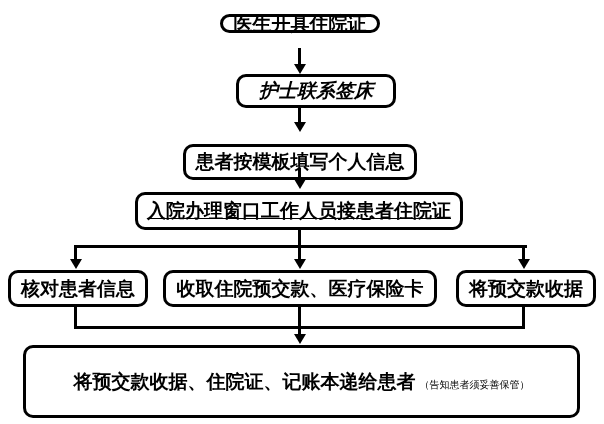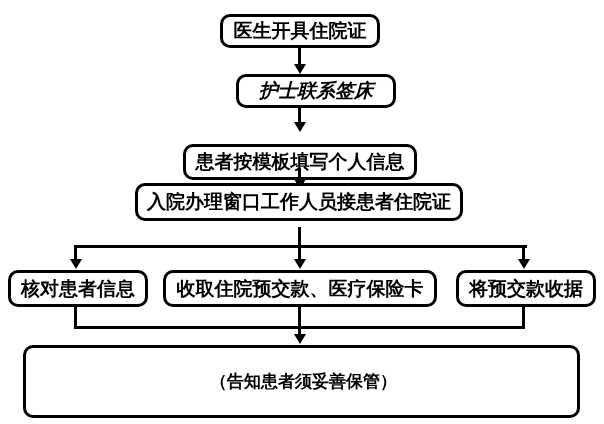--- a/index.html
+++ b/index.html
@@ -27,58 +27,58 @@
     line-height: 1.15;
     white-space: nowrap;
   }
   .node.final {
     flex-direction: column;
     justify-content: center;
     gap: 6px;
     font-size: 19px;
   }
   .final-line { display: flex; align-items: baseline; justify-content: center; white-space: nowrap; }
-  .final-note { font-size: 17px; font-weight: bold; margin-left: 4px; }
+  .final-note { font-size: 10px; font-weight: normal; margin-left: 4px; }
   .vline { position: absolute; width: 3px; background: #000000; }
   .hline { position: absolute; height: 3px; background: #000000; }
   .arrowhead {
     position: absolute;
     width: 0; height: 0;
     border-left: 6px solid transparent;
     border-right: 6px solid transparent;
     border-top: 10px solid #000000;
   }
 </style>
 </head>
 <body>
 
 <div id="canvas">
 
-  <div class="node" style="left:220px; top:14px; width:160px; height:34px;">
+  <div class="node" style="left:220px; top:14px; width:160px; height:19px;">
     <span>医生开具住院证</span>
   </div>
 
   <div class="vline" style="left:298px; top:48px; height:17px;"></div>
   <div class="arrowhead" style="left:294px; top:64px;"></div>
 
   <div class="node" style="left:236px; top:74px; width:160px; height:34px;font-style:italic;">
     <span>护士联系签床</span>
   </div>
 
   <div class="vline" style="left:298px; top:108px; height:15px;"></div>
   <div class="arrowhead" style="left:294px; top:122px;"></div>
 
   <div class="node" style="left:183px; top:132px; width:234px; height:36px;margin-top:12px;">
     <span>患者按模板填写个人信息</span>
   </div>
 
   <div class="vline" style="left:298px; top:168px; height:12px;"></div>
   <div class="arrowhead" style="left:294px; top:179px;"></div>
 
-  <div class="node" style="left:135px; top:183px; width:328px; height:38px;">
+  <div class="node" style="left:135px; top:192px; width:328px; height:38px;text-decoration:underline;">
     <span>入院办理窗口工作人员接患者住院证</span>
   </div>
 
   <div class="vline" style="left:298px; top:227px; height:33px;"></div>
   <div class="hline" style="left:74px; top:245px; width:453px;"></div>
   <div class="vline" style="left:74px; top:245px; height:15px;"></div>
   <div class="vline" style="left:522px; top:245px; height:15px;"></div>
   <div class="arrowhead" style="left:70px; top:259px;"></div>
   <div class="arrowhead" style="left:294px; top:259px;"></div>
   <div class="arrowhead" style="left:518px; top:259px;"></div>
@@ -94,17 +94,18 @@
   </div>
 
   <div class="vline" style="left:74px; top:307px; height:22px;"></div>
   <div class="vline" style="left:522px; top:307px; height:22px;"></div>
   <div class="hline" style="left:74px; top:326px; width:451px;"></div>
   <div class="vline" style="left:298px; top:307px; height:28px;"></div>
   <div class="arrowhead" style="left:294px; top:334px;"></div>
 
   <div class="node final" style="left:23px; top:345px; width:557px; height:73px;">
     <div class="final-line">
+      <span>将预交款收据、住院证、记账本递给患者</span>
       <span class="final-note">（告知患者须妥善保管）</span>
     </div>
   </div>
 
 </div>
 
 </body></html>

